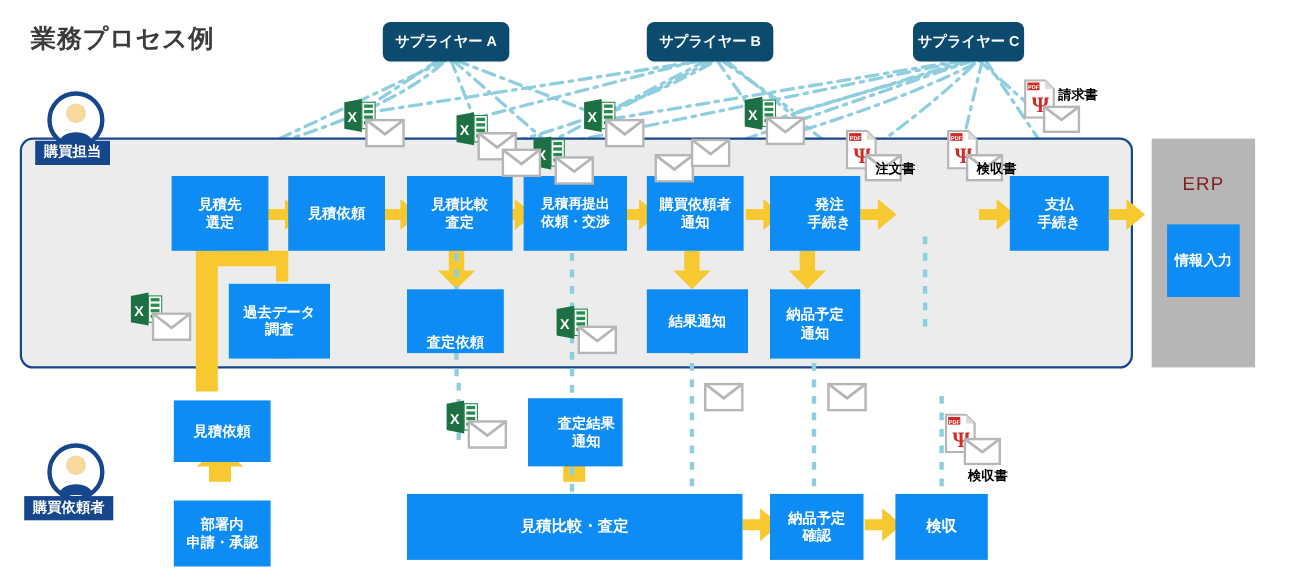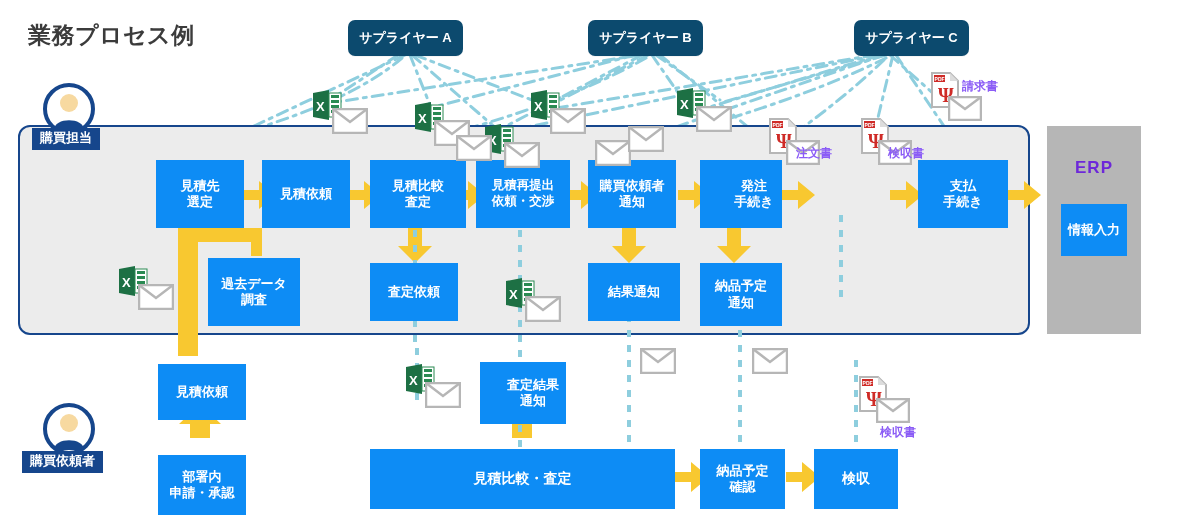--- a/index.html
+++ b/index.html
@@ -68,30 +68,30 @@
   .pbox.small{font-size:12.5px;}
   .pbox.wide{font-size:14px;}
 
   
   #erp{
     left:1047px;top:126px;width:94px;height:208px;
     background:#b6b6b6;
   }
   #erp-label{
     position:absolute;left:0;top:32px;width:100%;
-    text-align:center;color:#6d28d9;
-    font-size:17px;font-weight:bold;letter-spacing:1px;
+    text-align:center;color:#7f1d1d;
+    font-size:17px;font-weight:normal;letter-spacing:1px;
   }
   #erp-box{
-    position:absolute;left:14px;top:78px;width:66px;height:52px;
+    position:absolute;left:14px;top:78px;width:66px;height:66px;
   }
 
   
   .doclabel{
-    color:#8b5cf6;font-size:12px;font-weight:bold;white-space:nowrap;
+    color:#000000;font-size:12px;font-weight:bold;white-space:nowrap;
   }
 
   
   .ic{pointer-events:none;}
 </style>
 </head>
 <body>
 
 <div id="stage">
 
@@ -129,21 +129,21 @@
       <path d="M884,60 C780,160 600,260 430,330"></path>
     </g>
   </svg>
 
   <div class="abs supplier" style="left:348px;top:20px;width:115px;">
     <span>サプライヤー A</span>
   </div>
   <div class="abs supplier" style="left:588px;top:20px;width:115px;">
     <span>サプライヤー B</span>
   </div>
-  <div class="abs supplier" style="left:830px;top:20px;width:115px;margin-left:24px;">
+  <div class="abs supplier" style="left:830px;top:20px;width:101px;">
     <span>サプライヤー C</span>
   </div>
 
   <div class="abs" id="panel"></div>
 
   <svg class="abs avatar" style="left:42px;top:82px;" viewBox="0 0 54 54">
     <circle cx="27" cy="27" r="24" fill="#ffffff" stroke="#16468c" stroke-width="4"></circle>
     <circle cx="27" cy="21" r="9" fill="#f7d9a0"></circle>
     <path d="M12 48 C12 35 42 35 42 48 Z" fill="#16468c"></path>
   </svg>
@@ -230,21 +230,21 @@
   </div>
   <div class="abs pbox" style="left:918px;top:160px;width:90px;height:68px;">
     <span style="white-space:pre-line">支払
 手続き</span>
   </div>
 
   <div class="abs pbox" style="left:208px;top:258px;width:92px;height:68px;">
     <span style="white-space:pre-line">過去データ
 調査</span>
   </div>
-  <div class="abs pbox" style="left:370px;top:263px;width:88px;height:58px;">
+  <div class="abs pbox" style="left:370px;top:263px;width:88px;height:58px;align-items:flex-end;">
     <span style="white-space:pre-line">査定依頼</span>
   </div>
   <div class="abs pbox" style="left:588px;top:263px;width:92px;height:58px;justify-content:center;">
     <span style="white-space:pre-line">結果通知</span>
   </div>
   <div class="abs pbox" style="left:700px;top:263px;width:82px;height:63px;">
     <span style="white-space:pre-line">納品予定
 通知</span>
   </div>
 

